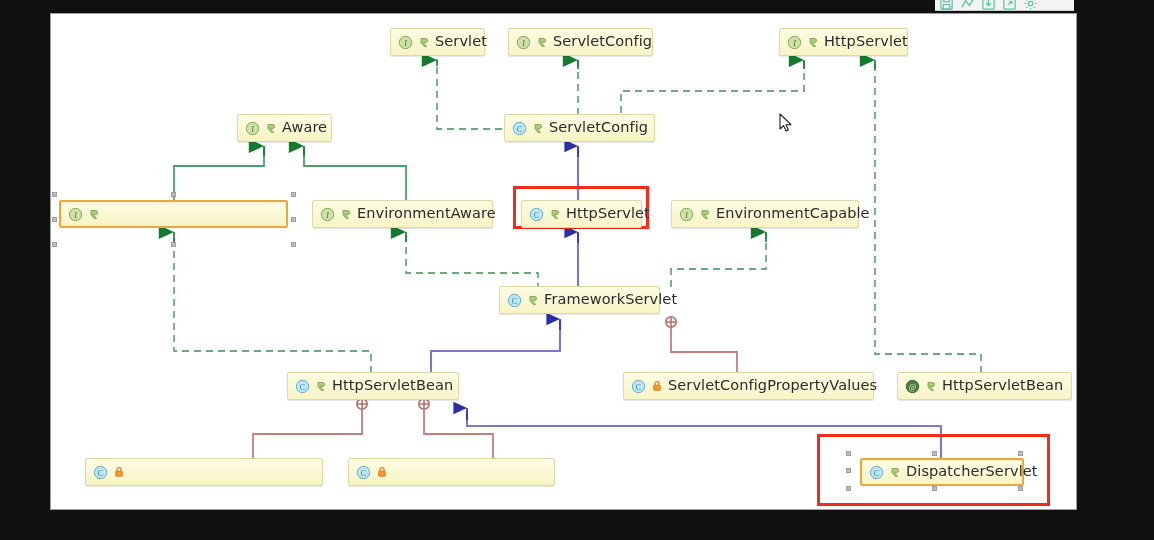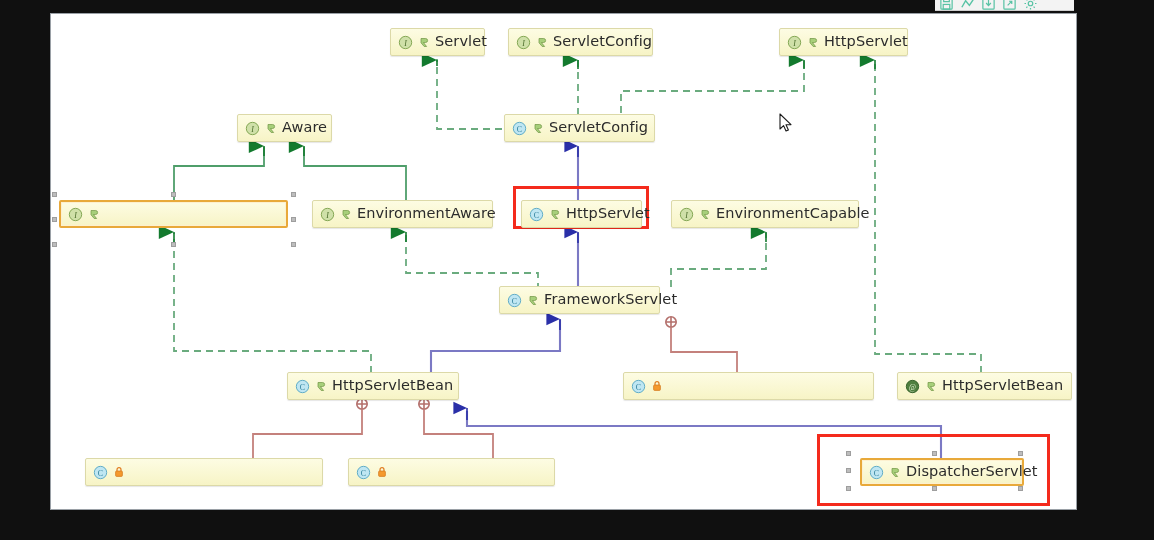--- a/index.html
+++ b/index.html
@@ -334,20 +334,21 @@
             <circle cx="8" cy="8" r="6.6" fill="#bfe6f2" stroke="#5aa9c4" stroke-width="1"></circle>
             <text x="8" y="11.3" font-size="8.5" text-anchor="middle" fill="#2c7e99" font-family="serif">C</text>
           </svg>
         </span>
       <span class="vis">
           <svg width="12" height="14" viewBox="0 0 12 14">
             <path d="M4 6.2 v-1.5 a2 2 0 0 1 4 0 v1.5" fill="none" stroke="#e07b1f" stroke-width="1.2"></path>
             <rect x="2.6" y="6" width="6.8" height="5.4" rx="1" fill="#f5992e" stroke="#d1761a" stroke-width=".7"></rect>
           </svg>
         </span>
+      <span class="nlabel">ServletConfigPropertyValues</span>
     </div>
 
     <div class="node" style="left:846px;top:358px;width:175px;">
       <span class="ic">
           <svg width="15" height="15" viewBox="0 0 16 16">
             <circle cx="8" cy="8" r="6.6" fill="#4f7f3f" stroke="#33602a" stroke-width="1"></circle>
             <text x="8" y="11.3" font-size="8" text-anchor="middle" fill="#dceccd" font-family="serif">@</text>
           </svg>
         </span>
       <span class="vis">

